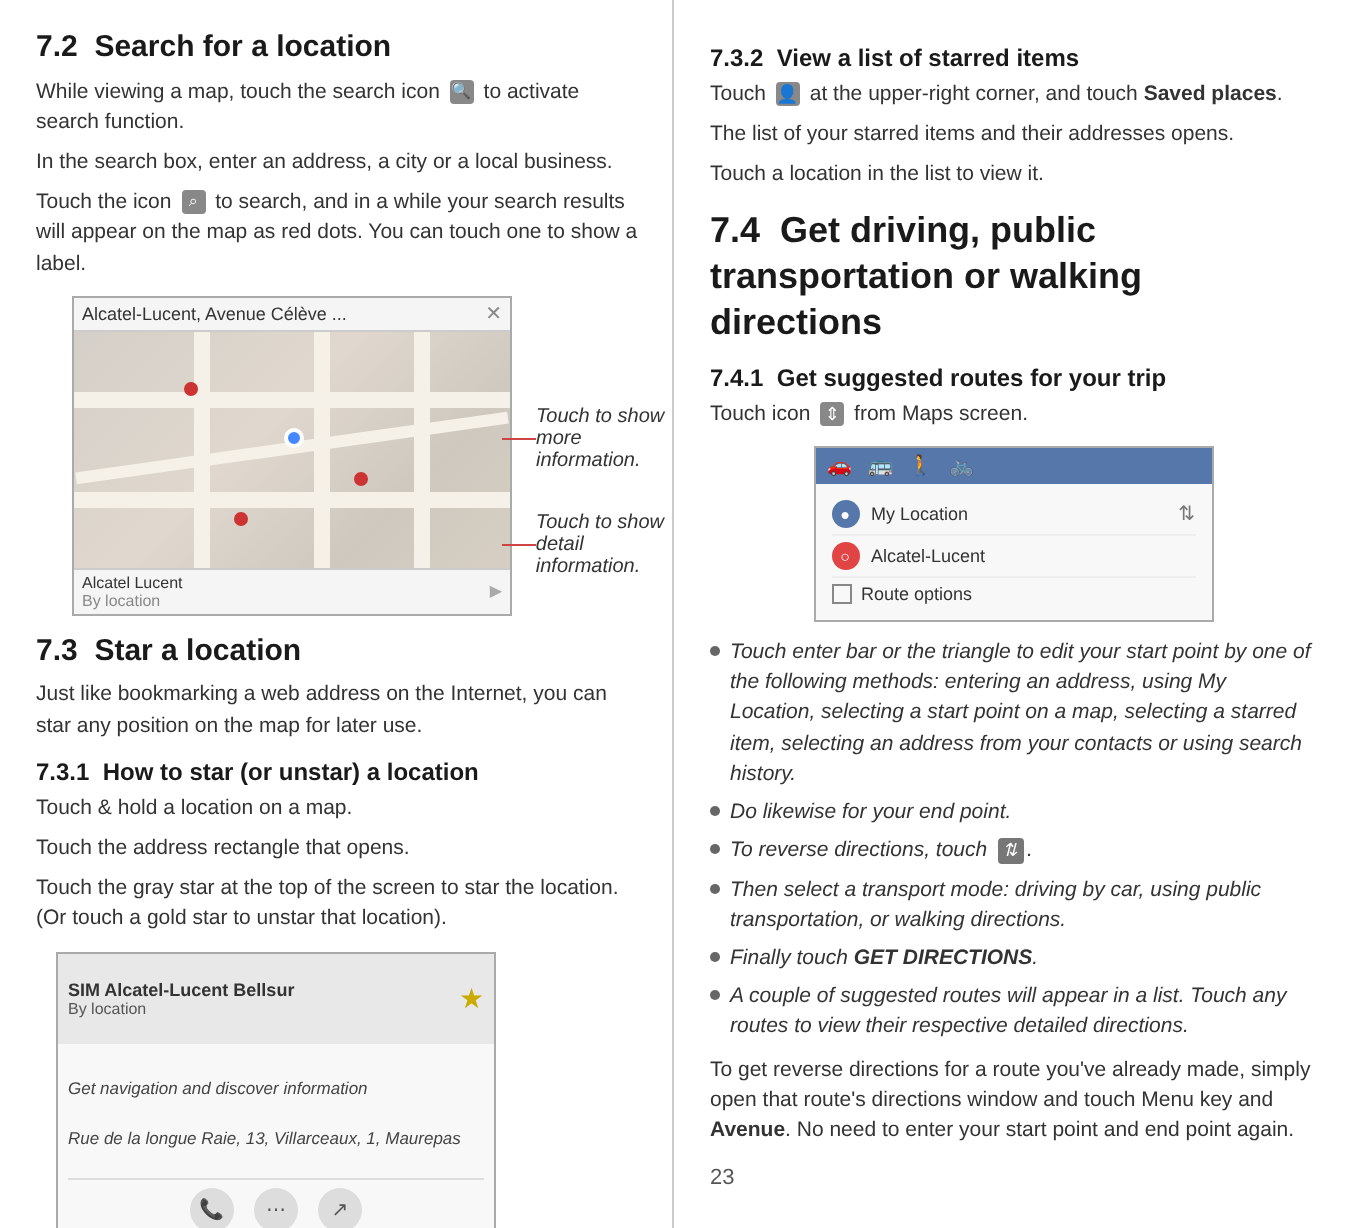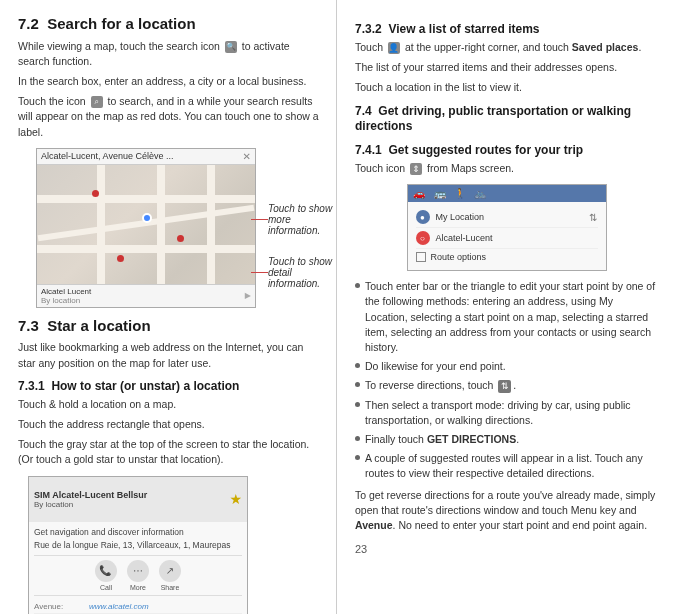--- a/index.html
+++ b/index.html
@@ -129,22 +129,23 @@
     .star-map-subtitle {
       font-size: 8px;
       color: #555;
     }
     .star-map-body {
       padding: 3px 5px;
     }
     .star-map-desc {
       font-size: 8.5px;
       color: #444;
-      margin: 2px 0;
+      margin: 14px 0;
       line-height: 1.3;
+      font-style: italic;
     }
     .star-map-icons {
       display: flex;
       gap: 10px;
       padding: 4px 0;
       border-top: 1px solid #ddd;
       border-bottom: 1px solid #ddd;
       margin: 4px 0;
       justify-content: center;
     }
@@ -253,20 +254,21 @@
       font-size: 9px;
       color: #333;
     }
     .route-sort-icon {
       margin-left: auto;
       font-size: 10px;
       color: #777;
     }
     .bullet-list {
       margin: 4px 0 4px 0;
+      font-style: italic;
     }
     .bullet-item {
       display: flex;
       align-items: flex-start;
       margin-bottom: 4px;
     }
     .bullet-dot {
       width: 5px;
       height: 5px;
       background: #666;
@@ -413,21 +415,21 @@
     <p class="body-text">
       <span>Touch</span>
       <span style="display:inline-block;width:12px;height:12px;background:#888;border-radius:2px;vertical-align:middle;margin:0 2px;font-size:9px;color:#fff;text-align:center;line-height:12px;">👤</span>
       <span> at the upper-right corner, and touch </span><b>Saved places</b><span>.</span>
     </p>
     <p class="body-text">The list of your starred items and their addresses opens.</p>
     <p class="body-text">Touch a location in the list to view it.</p>
   </div>
 
   <div style="margin-top:8px;">
-    <div class="section-title" style="font-size:12px;">
+    <div class="section-title" style="font-size:18px;">
       <span>7.4</span>&nbsp;&nbsp;<span>Get driving, public transportation or walking directions</span>
     </div>
   </div>
 
   <div style="margin-top:6px;">
     <div class="subsection-title">
       <span>7.4.1</span>&nbsp;&nbsp;<span>Get suggested routes for your trip</span>
     </div>
     <p class="body-text">
       <span>Touch icon</span>

